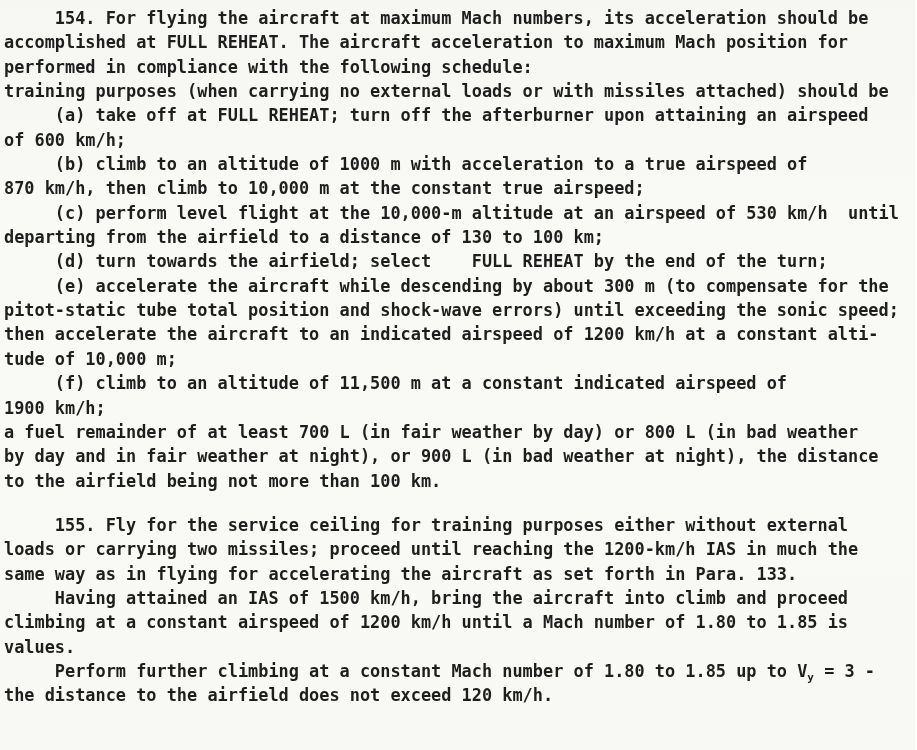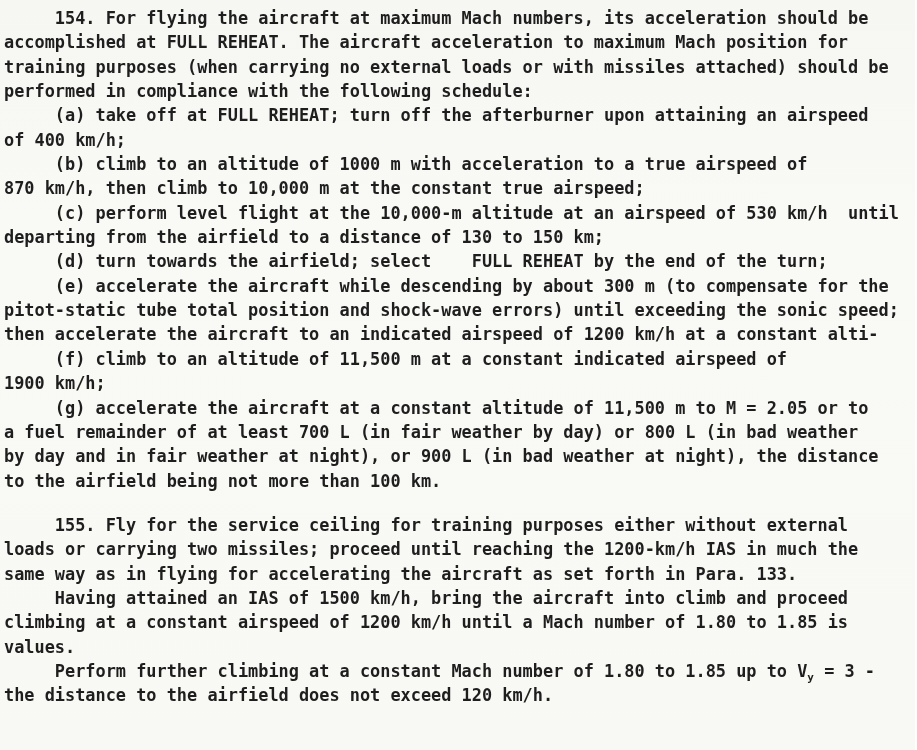--- a/index.html
+++ b/index.html
@@ -39,35 +39,35 @@
     vertical-align: -0.35em;
   }
 </style>
 </head>
 <body>
 
 <div class="page" style="color: rgb(30, 30, 30);">
   <div class="para">
       <div class="line">     154. For flying the aircraft at maximum Mach numbers, its acceleration should be</div>
       <div class="line">accomplished at FULL REHEAT. The aircraft acceleration to maximum Mach position for</div>
+      <div class="line">performed in compliance with the following schedule:</div>
       <div class="line">training purposes (when carrying no external loads or with missiles attached) should be</div>
-      <div class="line">performed in compliance with the following schedule:</div>
       <div class="line">     (a) take off at FULL REHEAT; turn off the afterburner upon attaining an airspeed</div>
-      <div class="line">of 400 km/h;</div>
+      <div class="line">of 600 km/h;</div>
       <div class="line">     (b) climb to an altitude of 1000 m with acceleration to a true airspeed of</div>
       <div class="line">870 km/h, then climb to 10,000 m at the constant true airspeed;</div>
       <div class="line">     (c) perform level flight at the 10,000-m altitude at an airspeed of 530 km/h  until</div>
-      <div class="line">departing from the airfield to a distance of 130 to 150 km;</div>
+      <div class="line">departing from the airfield to a distance of 130 to 100 km;</div>
       <div class="line">     (d) turn towards the airfield; select    FULL REHEAT by the end of the turn;</div>
       <div class="line">     (e) accelerate the aircraft while descending by about 300 m (to compensate for the</div>
       <div class="line">pitot-static tube total position and shock-wave errors) until exceeding the sonic speed;</div>
       <div class="line">then accelerate the aircraft to an indicated airspeed of 1200 km/h at a constant alti-</div>
+      <div class="line">tude of 10,000 m;</div>
       <div class="line">     (f) climb to an altitude of 11,500 m at a constant indicated airspeed of</div>
       <div class="line">1900 km/h;</div>
-      <div class="line">     (g) accelerate the aircraft at a constant altitude of 11,500 m to M = 2.05 or to</div>
       <div class="line">a fuel remainder of at least 700 L (in fair weather by day) or 800 L (in bad weather</div>
       <div class="line">by day and in fair weather at night), or 900 L (in bad weather at night), the distance</div>
       <div class="line">to the airfield being not more than 100 km.</div>
     </div>
   <div class="para para-gap">
       <div class="line">     155. Fly for the service ceiling for training purposes either without external</div>
       <div class="line">loads or carrying two missiles; proceed until reaching the 1200-km/h IAS in much the</div>
       <div class="line">same way as in flying for accelerating the aircraft as set forth in Para. 133.</div>
       <div class="line">     Having attained an IAS of 1500 km/h, bring the aircraft into climb and proceed</div>
       <div class="line">climbing at a constant airspeed of 1200 km/h until a Mach number of 1.80 to 1.85 is</div>

